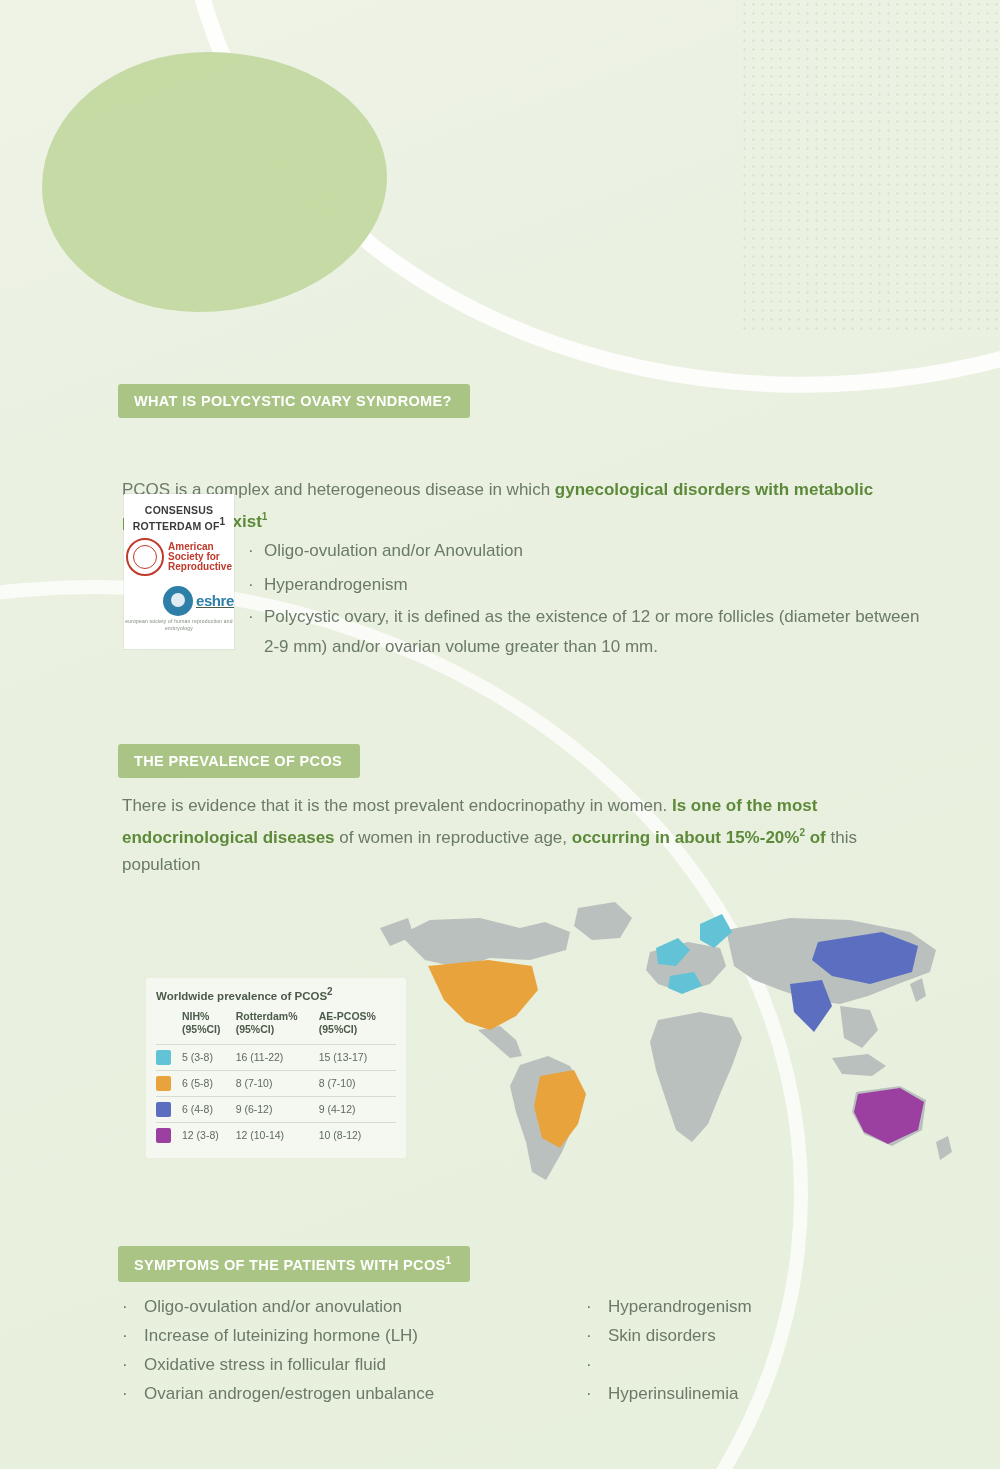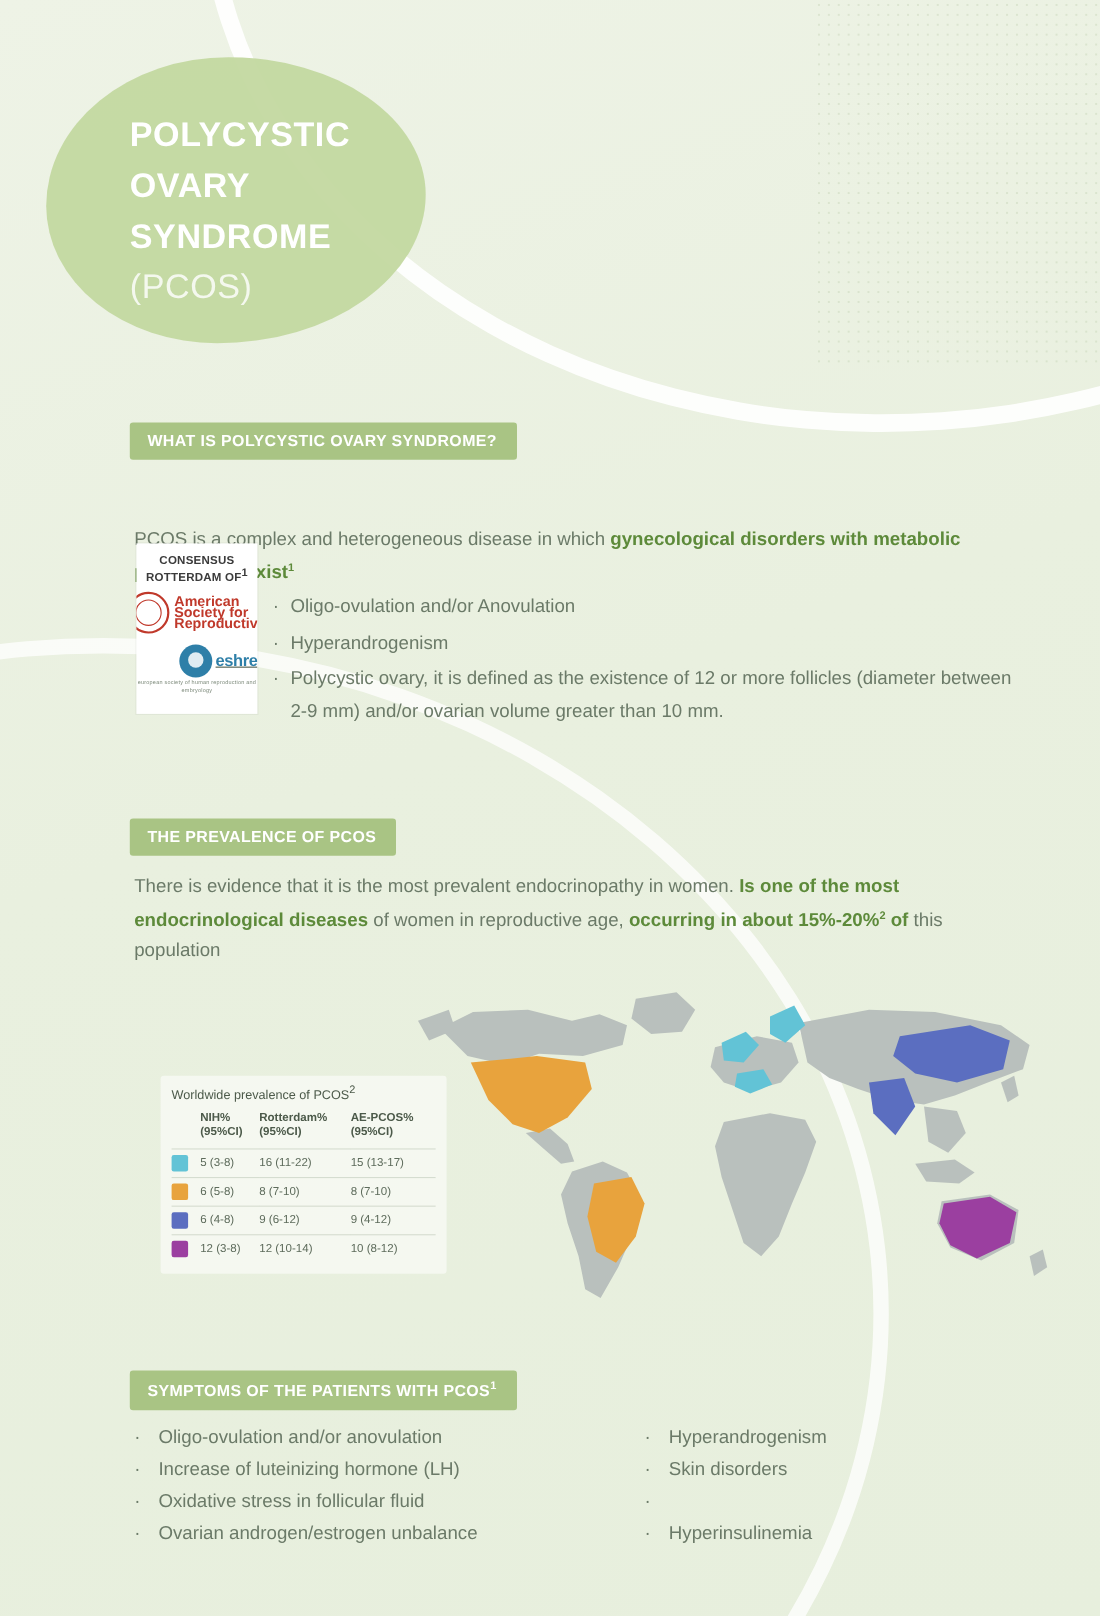--- a/index.html
+++ b/index.html
@@ -132,21 +132,21 @@
     flex: none;
   }
   .asrm .seal:after {
     content: "";
     position: absolute;
     left: 5px; top: 5px; right: 5px; bottom: 5px;
     border: 1px solid #c0392b;
     border-radius: 50%;
   }
   .asrm .txt {
-    font-size: 13px;
+    font-size: 10px;
     color: #c0392b;
     text-align: left;
     line-height: 10px;
     font-weight: bold;
   }
   .eshre {
     margin-top: 10px;
     display: flex;
     align-items: center;
     justify-content: flex-end;
@@ -199,21 +199,21 @@
   .legend {
     position: absolute;
     left: 146px; top: 978px;
     width: 240px;
     background: rgba(255,255,255,0.55);
     padding: 8px 10px 10px 10px;
     border-radius: 3px;
   }
   .legend .lg-title {
     font-size: 11.5px;
-    font-weight: normal;
+    font-weight: bold;
     color: #4c5a4a;
     margin-bottom: 8px;
   }
   .legend table {
     border-collapse: collapse;
     width: 100%;
     font-size: 10.5px;
     color: #5d6b5b;
   }
   .legend th {
@@ -248,26 +248,20 @@
 </head>
 <body>
 
 <div class="page">
 
   <div class="dots"></div>
   <div class="swoosh a"></div>
   <div class="swoosh b"></div>
 
   <div class="header-blob"></div>
-  <div class="title">
-    <span>POLYCYSTIC</span><br>
-    <span>OVARY</span><br>
-    <span>SYNDROME</span>
-    <span class="sub">(PCOS)</span>
-  </div>
 
   <div class="section-tag" style="left:118px; top:384px;">WHAT IS POLYCYSTIC OVARY SYNDROME?</div>
 
   <div class="body-text" style="left:122px; top:432px; width:810px;margin-top:44px;">
     <span>PCOS is a complex and heterogeneous disease in which </span><b>gynecological disorders with metabolic problems coexist</b><b><sup>1</sup></b>
   </div>
 
   <div class="logo-box">
     <div class="ln1">
       <span>CONSENSUS</span><br>

